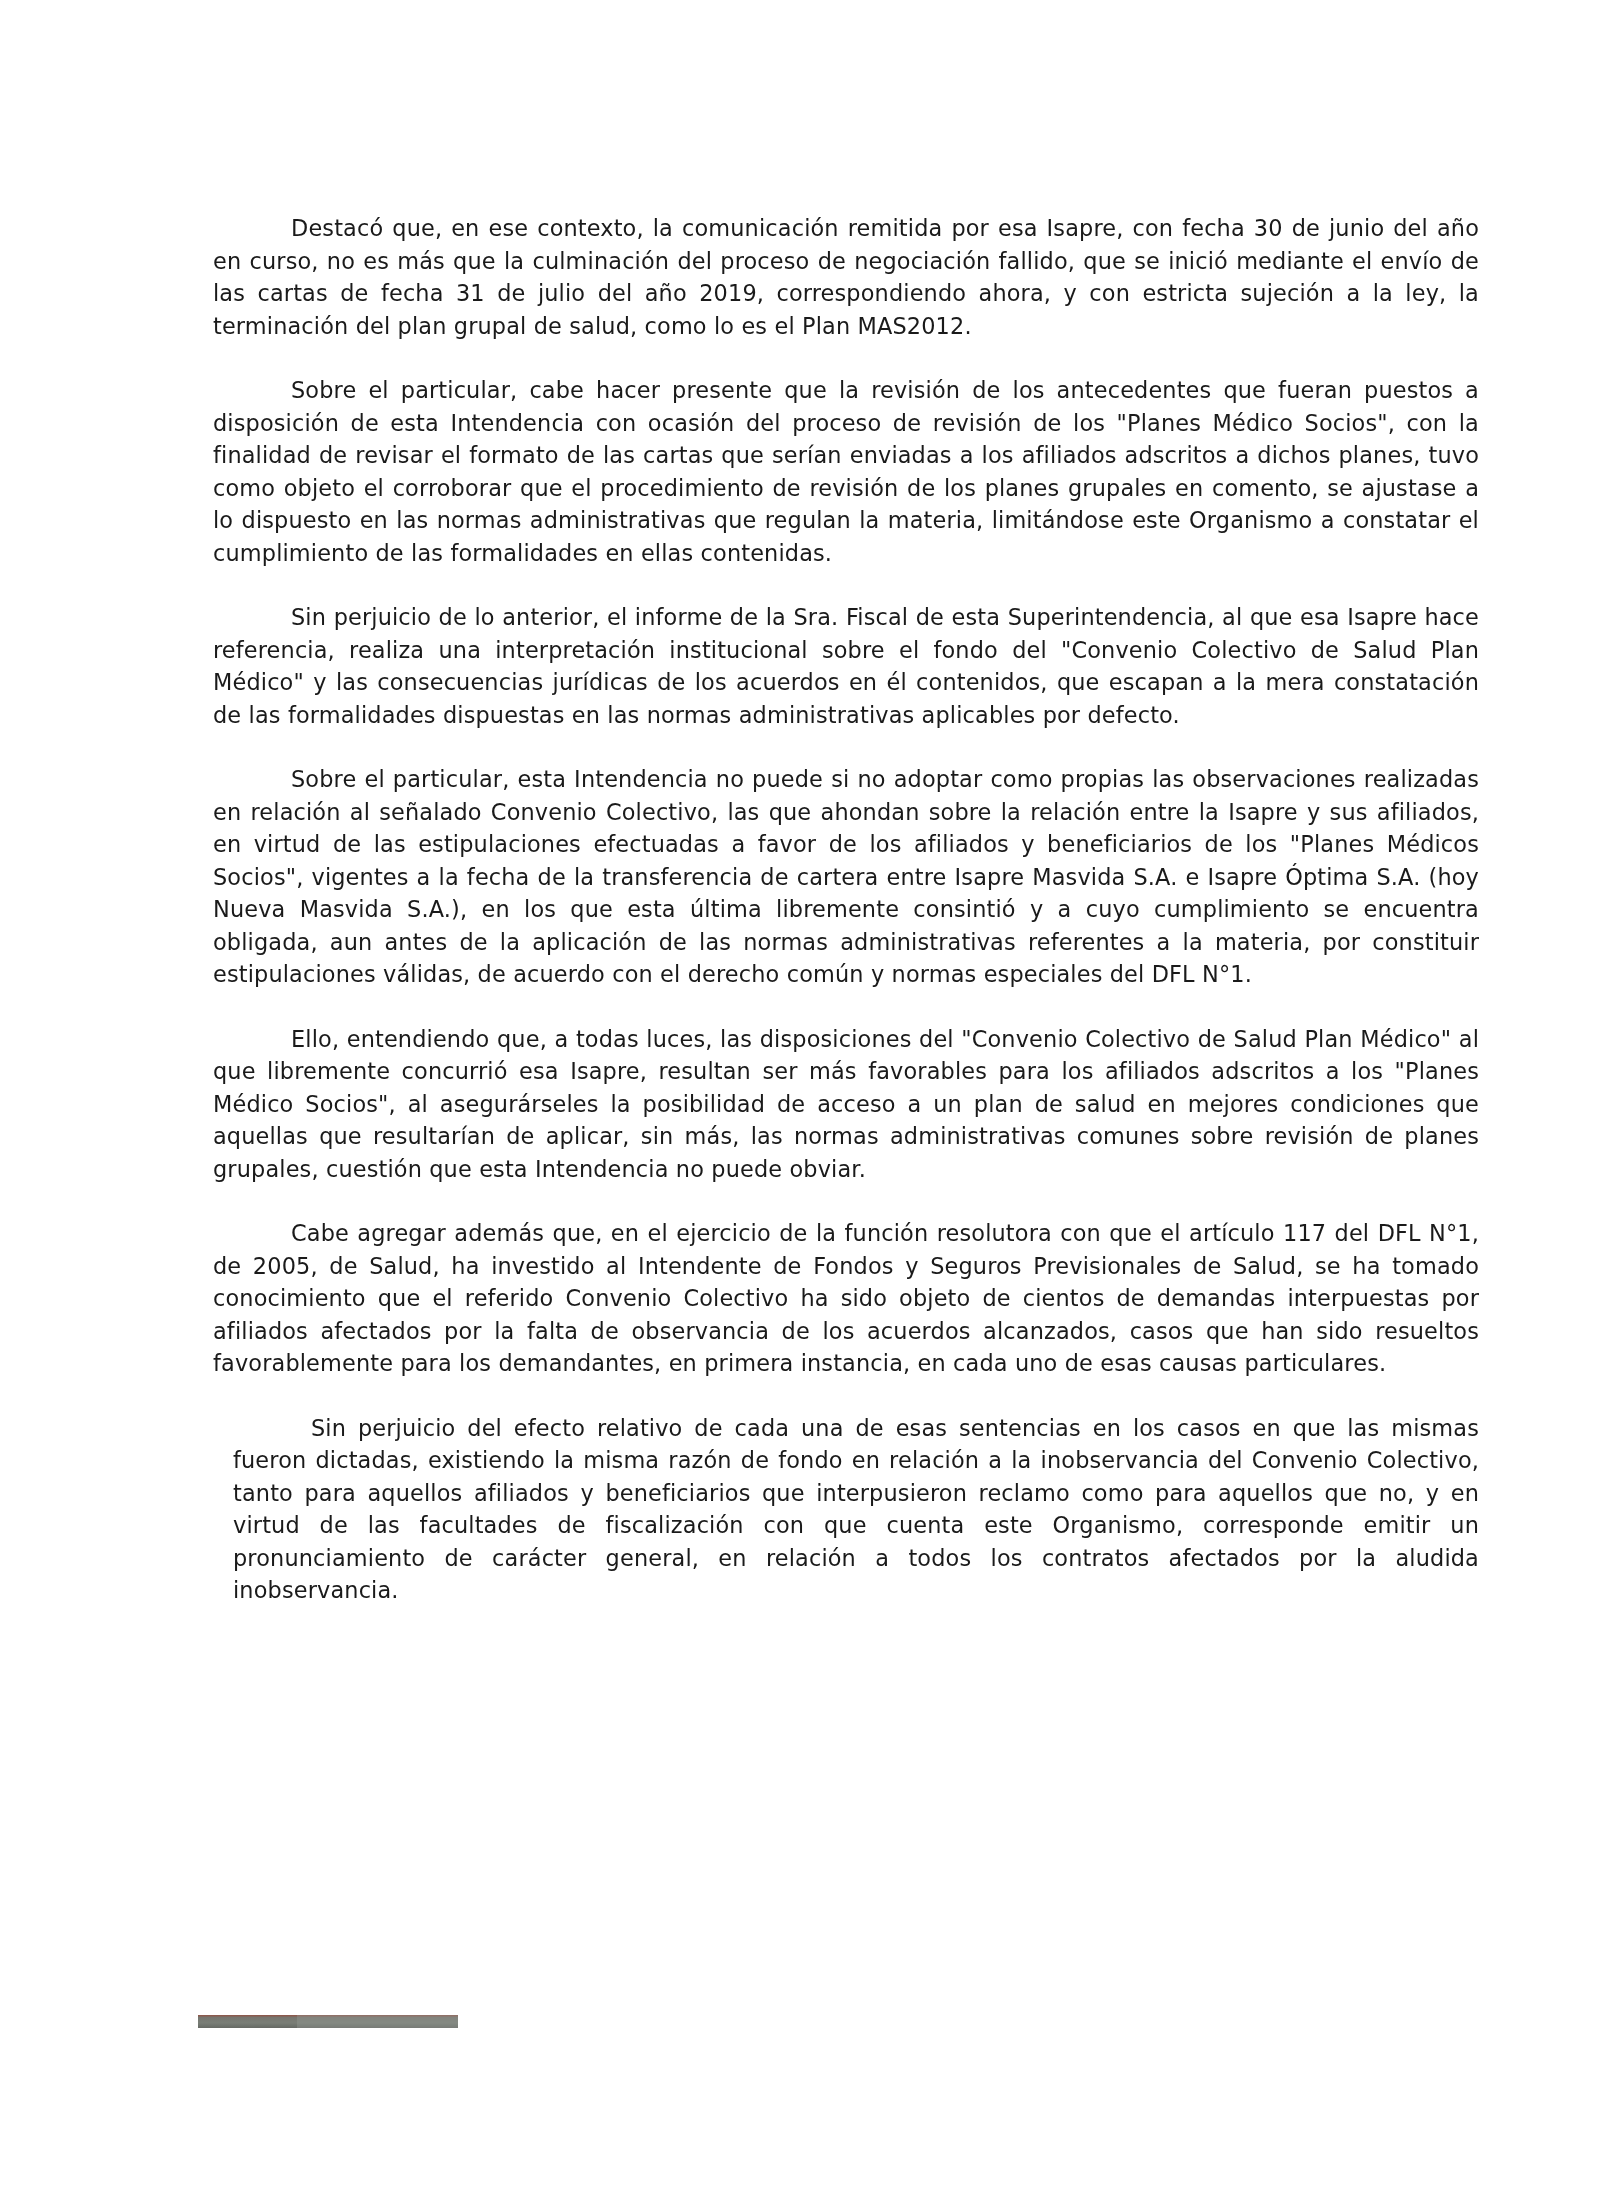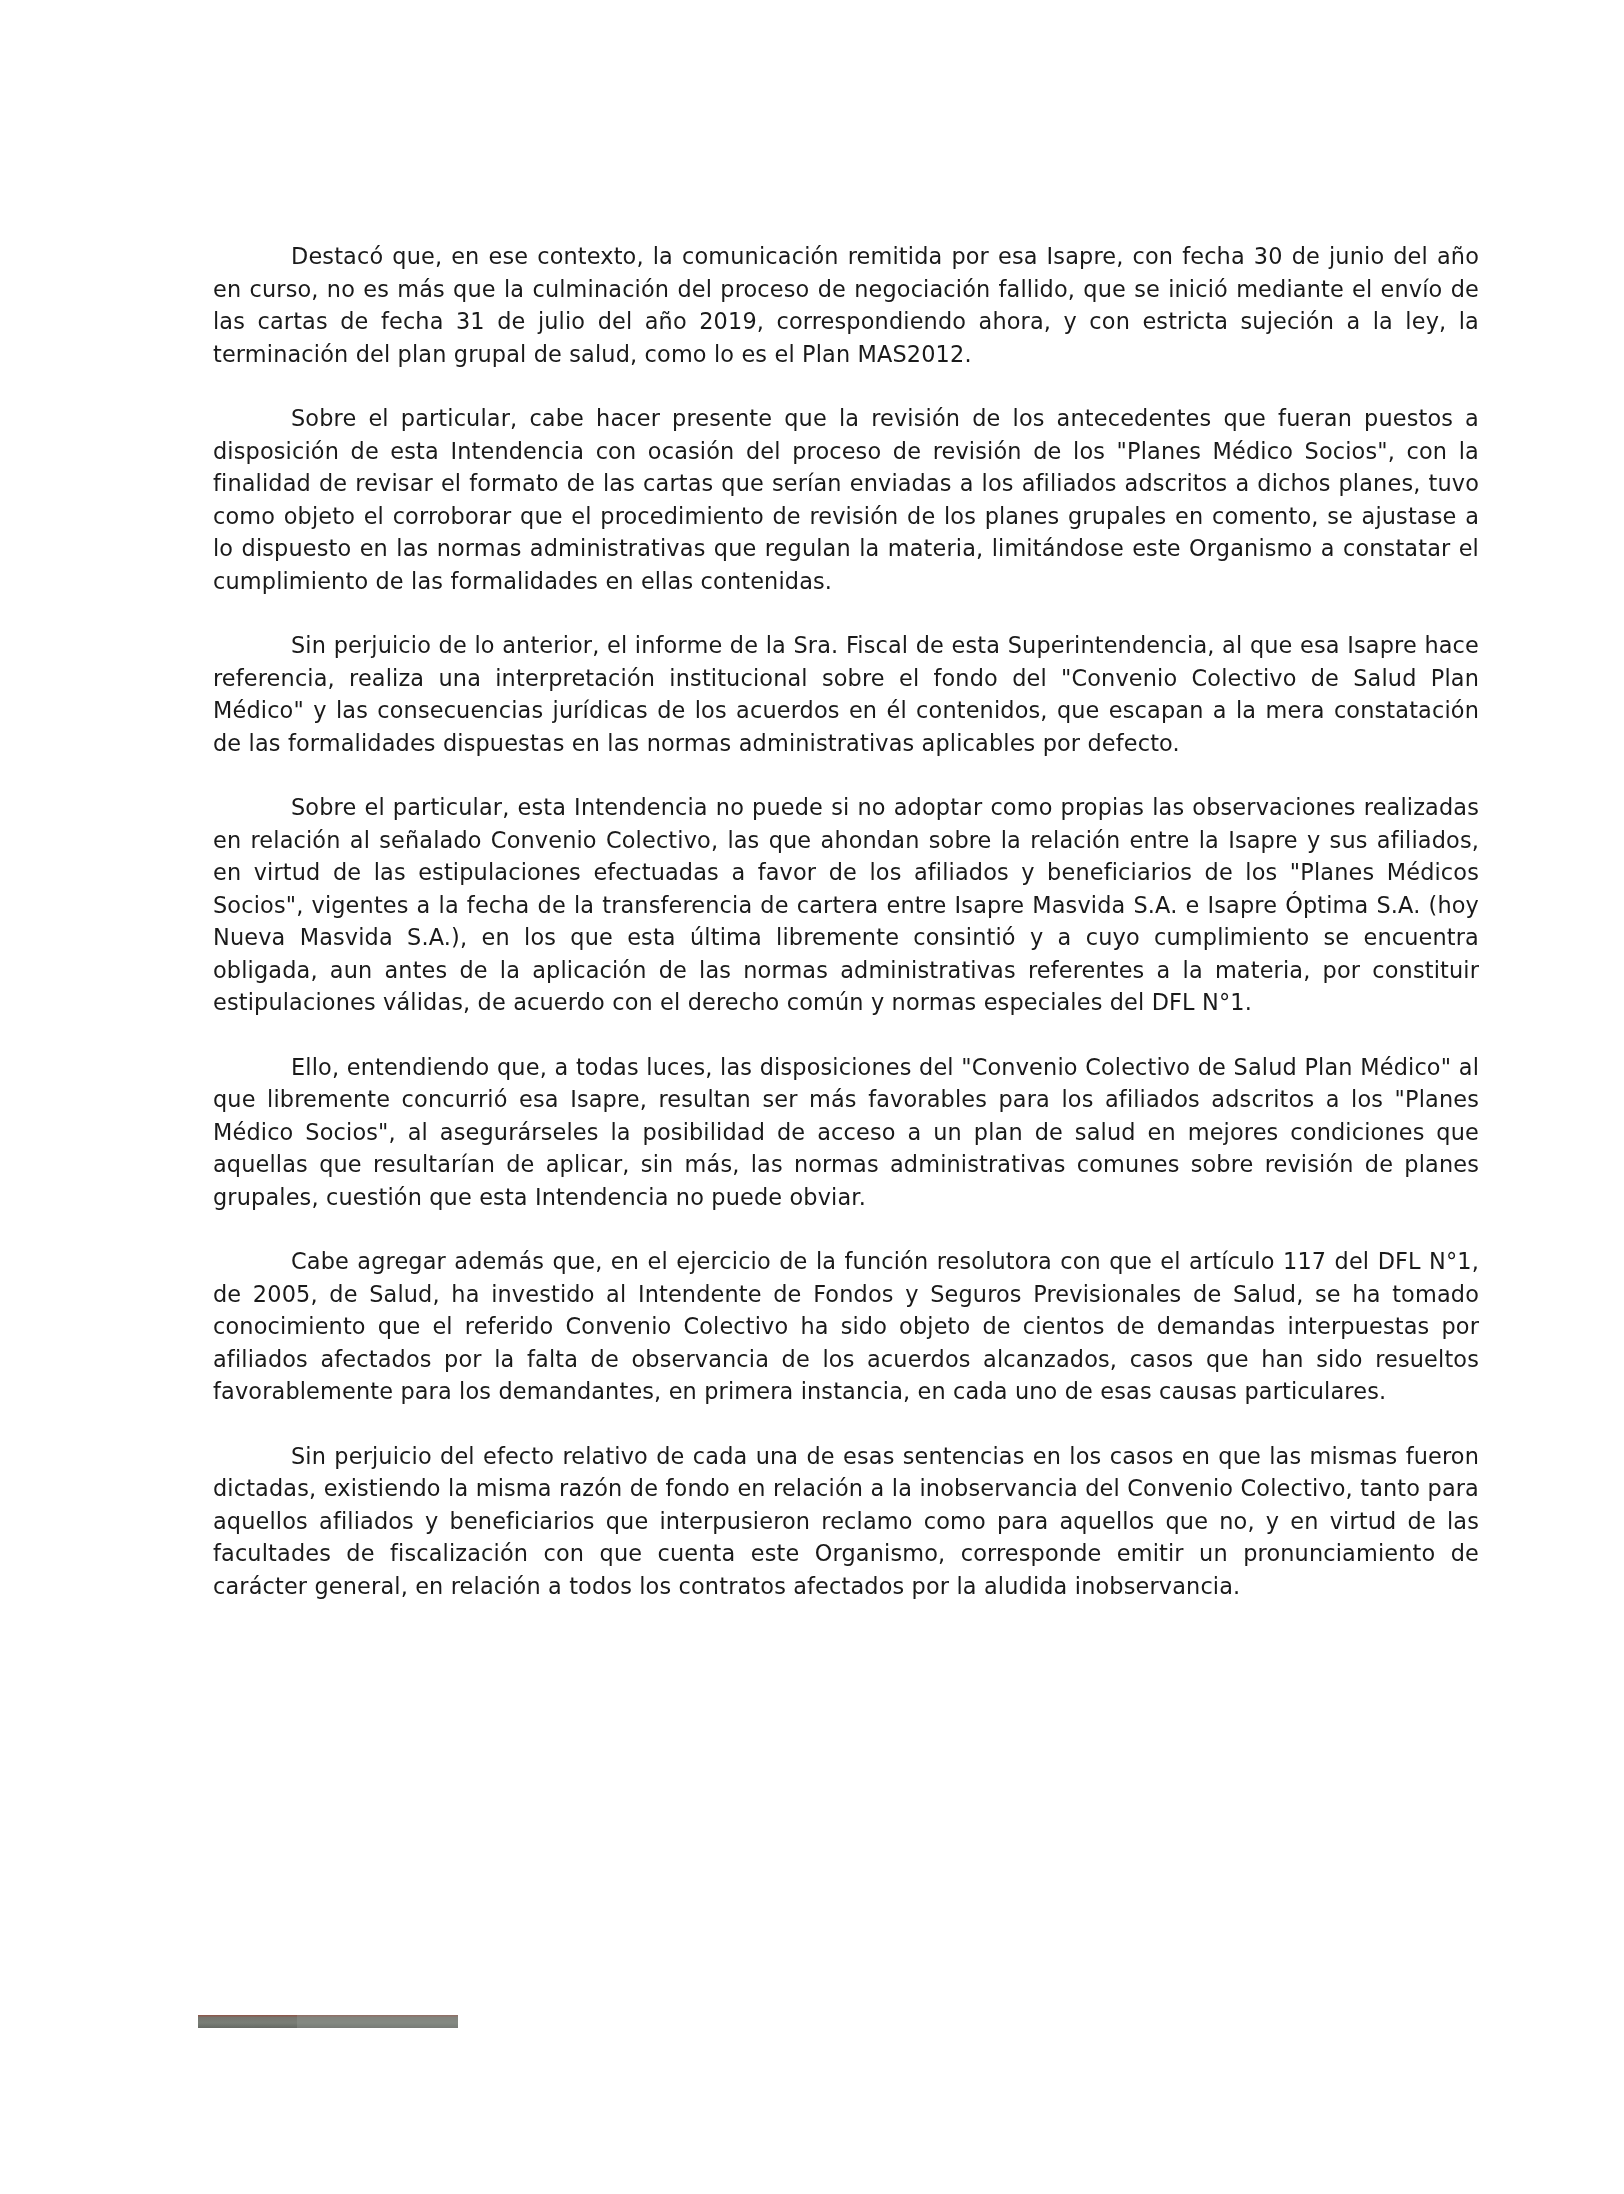--- a/index.html
+++ b/index.html
@@ -11,34 +11,34 @@
     width: 1624px;
     height: 2194px;
     position: relative;
     overflow: hidden;
     font-family: "DejaVu Sans", sans-serif;
     color: #1a1a1a;
   }
   .page {
     position: absolute;
     left: 213px;
-    top: 240px;
+    top: 212px;
     width: 1266px;
   }
   .para {
     margin: 0 0 32px 0;
     font-size: 22.4px;
     line-height: 32.5px;
     text-align: justify;
     text-indent: 78px;
     letter-spacing: 0.15px;
     word-spacing: 0px;
     hyphens: none;
   }
-  .para:last-child { margin-bottom: 0; }
+  .para:last-child { margin-bottom: 0; margin-left: 20px; }
   .footer-bar {
     position: absolute;
     left: 198px;
     top: 2015px;
     width: 260px;
     height: 13px;
     background: linear-gradient(to bottom, #8a4a3c 0%, #6f6f68 20%, #72776f 60%, #5e625c 100%);
     opacity: 0.95;
   }
   .footer-bar .seg {

